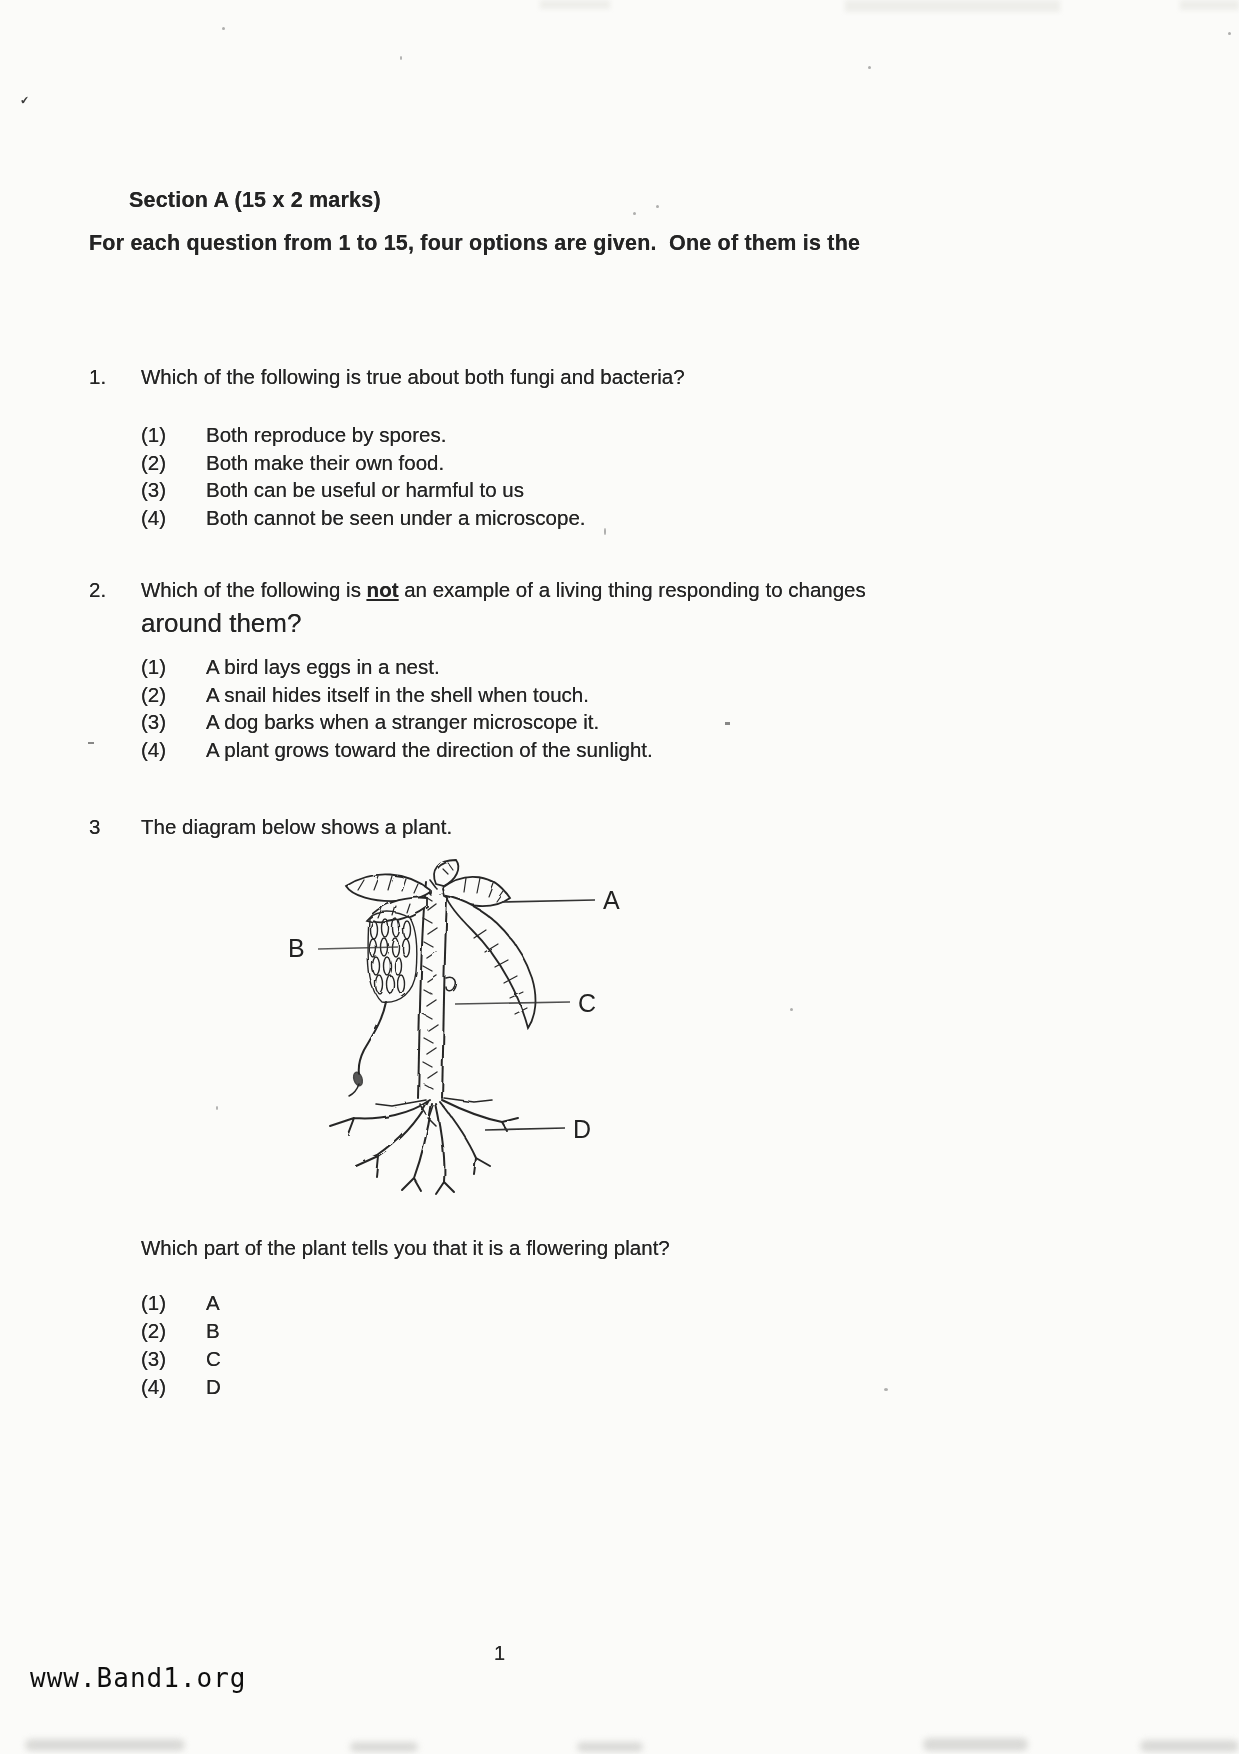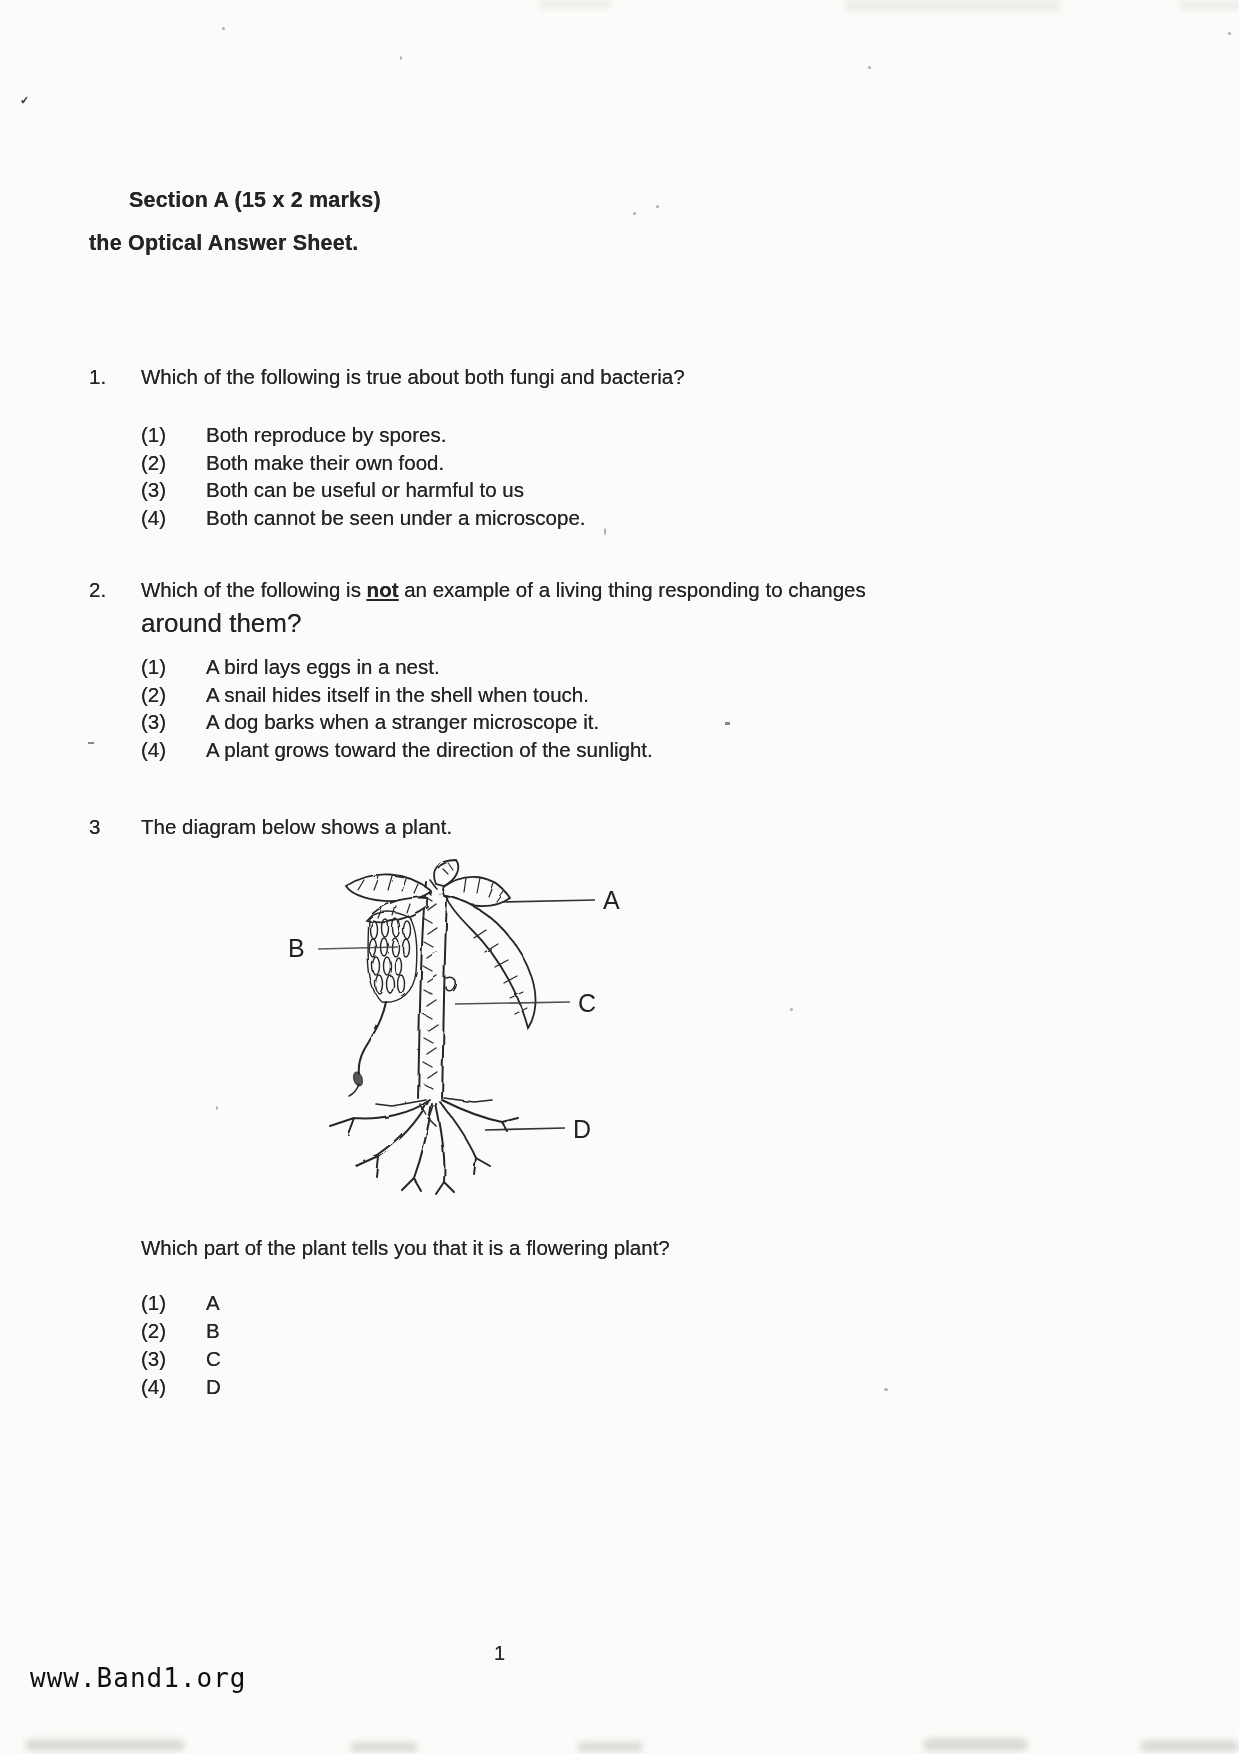--- a/index.html
+++ b/index.html
@@ -66,21 +66,21 @@
 <div class="speck" style="left:216px; top:1106px; width:2px; height:4px;"></div>
 <div class="blob" style="left:25px;  top:1739px; width:160px; height:12px;"></div>
 <div class="blob" style="left:350px; top:1742px; width:68px;  height:10px;"></div>
 <div class="blob" style="left:577px; top:1742px; width:66px;  height:10px;"></div>
 <div class="blob" style="left:923px; top:1738px; width:105px; height:13px;"></div>
 <div class="blob" style="left:1140px;top:1740px; width:99px;  height:12px;"></div>
 
 <div class="abs heading bold scan-text" style="left:89px; top:187px;margin-left:40px;">Section A (15 x 2 marks)</div>
 
 <div class="abs" style="left:89px; top:229px; width:840px;">
-  <div class="instr bold scan-text prewrap">the Optical Answer Sheet.</div>
+  <div class="instr bold scan-text prewrap">For each question from 1 to 15, four options are given.  One of them is the</div>
 </div>
 
 <div class="abs q-row scan-text" style="left:89px; top:364px; width:900px;">
   <span class="q-num">1.</span>
   <span class="q-text">Which of the following is true about both fungi and bacteria?</span>
 </div>
 <div class="abs opts-1" style="left:141px; top:423px; width:760px;">
   <div class="opt-row scan-text">
     <span class="opt-label">(1)</span>
     <span class="opt-text">Both reproduce by spores.</span>

